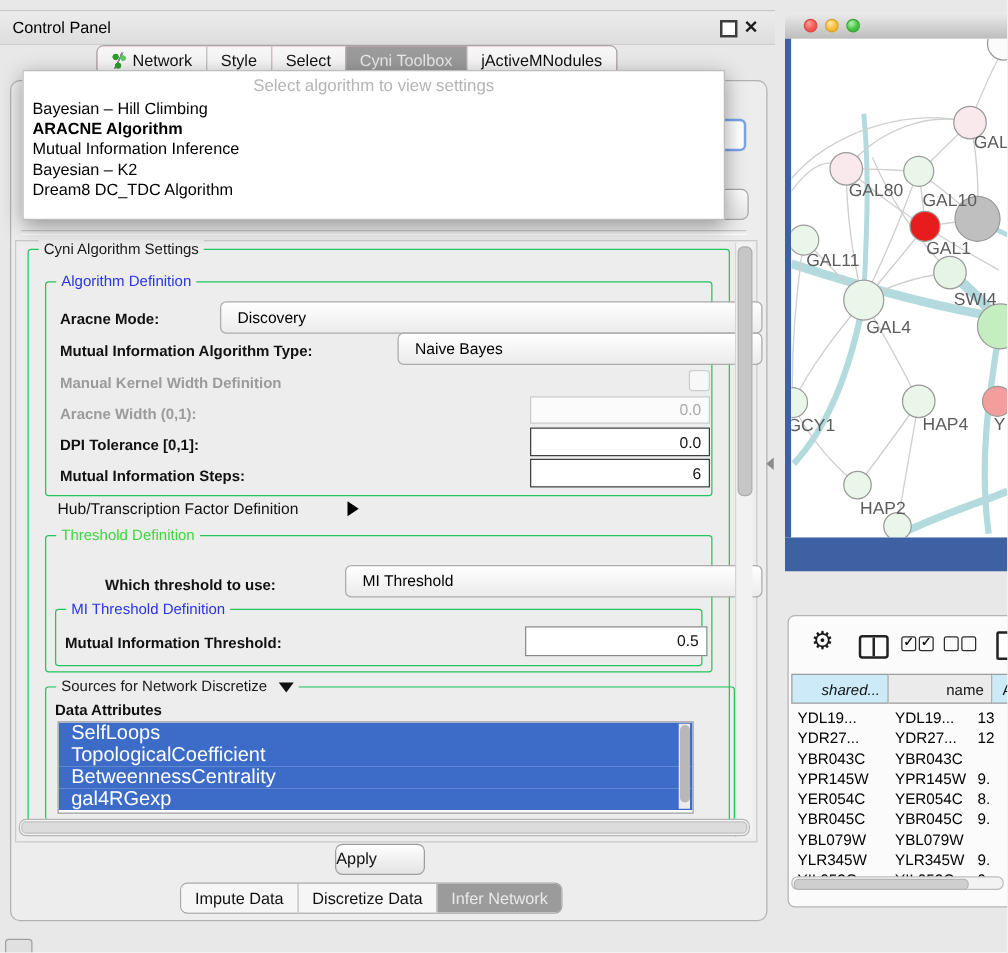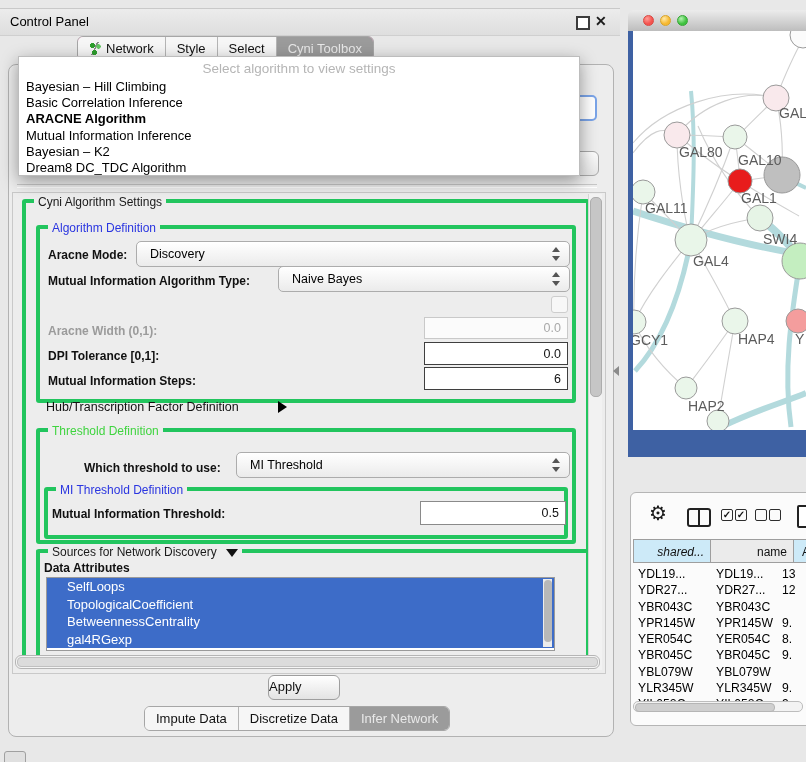--- a/index.html
+++ b/index.html
@@ -30,31 +30,31 @@
 
   .frag-blue{position:absolute;left:572px;top:94px;width:20px;height:22px;background:#fff;
     border:2px solid #7aa4e8;border-radius:5px;}
   .frag-gray{position:absolute;left:570px;top:150px;width:26px;height:23px;
     background:linear-gradient(#fcfcfc,#e6e6e6);border:1px solid #a8a8a8;border-radius:6px;}
   .etched{position:absolute;left:16px;top:183px;width:580px;height:2px;
     border-top:1px solid #c6c6c6;border-bottom:1px solid #fdfdfd;}
 
   .viewport{position:absolute;left:12px;top:192px;width:592px;height:480px;border:1px solid #c9c9c9;background:#ededed;}
 
-  .group{position:absolute;border:4px solid #22c55e;border-radius:3px;}
+  .group{position:absolute;border:1px solid #22c55e;border-radius:3px;}
   .group-title{position:absolute;top:-8px;left:8px;background:#ededed;padding:0 4px;font-size:12px;color:#1a1a1a;white-space:nowrap;}
   .gt-blue{color:#2a35e0;}
   .gt-green{color:#3fd43f;}
 
   .lbl{position:absolute;font-size:12px;font-weight:bold;color:#111;white-space:nowrap;}
   .lbl.dis{color:#9b9b9b;}
   .plain{font-weight:normal;font-size:12.5px;}
 
   .combo{position:absolute;height:24px;border:1px solid #acacac;border-radius:5px;
-    background:linear-gradient(#ffffff,#ebebeb);box-shadow:inset 0 1px 0 #fff;}
+    background:linear-gradient(#ffffff,#ebebeb);box-shadow:inset 0 1px 0 #fff;margin-left:40px;}
   .combo .val{position:absolute;left:13px;top:5px;font-size:12.5px;color:#000;}
   .combo .arrows{position:absolute;right:9px;top:4px;width:8px;height:16px;}
   .arr-up{position:absolute;top:1px;left:0;width:0;height:0;
     border-left:4px solid transparent;border-right:4px solid transparent;border-bottom:5px solid #555;}
   .arr-dn{position:absolute;bottom:1px;left:0;width:0;height:0;
     border-left:4px solid transparent;border-right:4px solid transparent;border-top:5px solid #555;}
 
   .field{position:absolute;background:#fff;border:1.5px solid #3f3f3f;
     font-size:12.5px;text-align:center;box-sizing:border-box;}
   .field .fv{position:absolute;right:6px;top:50%;transform:translateY(-50%);}
@@ -62,21 +62,21 @@
 
   .chk{position:absolute;width:15px;height:15px;border:1px solid #cdcdcd;border-radius:3px;background:#f7f7f7;}
 
   .tri-right{display:inline-block;width:0;height:0;border-top:6px solid transparent;
     border-bottom:6px solid transparent;border-left:9px solid #000;}
   .tri-down{display:inline-block;width:0;height:0;border-left:6px solid transparent;
     border-right:6px solid transparent;border-top:8px solid #111;}
 
   .attr-list{position:absolute;left:46px;top:577px;width:507px;height:72px;background:#fff;
     border:1px solid #9a9a9a;overflow:hidden;}
-  .attr-item{height:17.5px;line-height:17.5px;background:#3d6cc8;color:#fff;font-size:13px;padding-left:20px;}
+  .attr-item{height:17.5px;line-height:17.5px;background:#3d6cc8;color:#fff;font-size:16px;padding-left:10px;}
   .list-vscroll{position:absolute;left:543px;top:579px;width:9px;height:68px;background:#ececec;}
   .list-thumb{position:absolute;left:0.5px;top:1px;width:8px;height:62px;background:#b8b8b8;border-radius:4px;}
 
   .vscroll{position:absolute;left:588px;top:194px;width:13px;height:476px;background:#f2f2f2;border-left:1px solid #d5d5d5;}
   .vthumb{position:absolute;left:1px;top:3px;width:10px;height:198px;background:#c6c6c6;border:1px solid #adadad;border-radius:5px;}
   .hscroll{position:absolute;left:15px;top:655px;width:583px;height:12px;background:#f5f5f5;
     border:1px solid #b5b5b5;border-radius:6px;}
   .hthumb{position:absolute;left:1px;top:1px;width:579px;height:8px;background:#dcdcdc;border:1px solid #c0c0c0;border-radius:4px;}
 
   .apply-btn{position:absolute;left:268px;top:675px;width:70px;height:23px;border:1px solid #9e9e9e;
@@ -151,20 +151,23 @@
       </div>
       <div class="tab">
         <span>Style</span>
       </div>
       <div class="tab">
         <span>Select</span>
       </div>
       <div class="tab sel">
         <span>Cyni Toolbox</span>
       </div>
+      <div class="tab">
+        <span>jActiveMNodules</span>
+      </div>
     </div>
 
   <div class="cp-body">
     <div class="frag-blue" style="left:564px;top:30px;"></div>
     <div class="frag-gray" style="left:562px;top:86px;"></div>
     <div class="etched" style="left:8px;top:119px;"></div>
   </div>
 
   <div class="viewport"></div>
 
@@ -187,20 +190,21 @@
 
   <span class="lbl" style="left:48px;top:274px;">Mutual Information Algorithm Type:</span>
   <div class="combo" style="left:278px;top:266px;width:290px;">
     <span class="val">Naive Bayes</span>
     <span class="arrows">
         <span class="arr-up"></span>
         <span class="arr-dn"></span>
       </span>
   </div>
 
+  <span class="lbl dis" style="left:48px;top:299px;">Manual Kernel Width Definition</span>
   <span class="chk" style="left:551px;top:296px;"></span>
 
   <span class="lbl dis" style="left:48px;top:324px;">Aracne Width (0,1):</span>
   <div class="field dis" style="left:424px;top:317px;width:144px;height:22px;">
     <span class="fv">0.0</span>
   </div>
 
   <span class="lbl" style="left:48px;top:349px;">DPI Tolerance [0,1]:</span>
   <div class="field" style="left:424px;top:342px;width:144px;height:23px;">
     <span class="fv">0.0</span>
@@ -230,21 +234,21 @@
   <div class="group" style="left:44px;top:487px;width:516px;height:44px;">
     <span class="group-title gt-blue">MI Threshold Definition</span>
   </div>
   <span class="lbl" style="left:52px;top:507px;">Mutual Information Threshold:</span>
   <div class="field" style="left:420px;top:501px;width:146px;height:24px;border-width:1px;border-color:#8a8a8a;">
     <span class="fv">0.5</span>
   </div>
 
   <div class="group" style="left:36px;top:549px;width:550px;height:106px;border-bottom:none;">
     <span class="group-title">
-      <span>Sources for Network Discovery</span>
+      <span>Sources for Network Discretize</span>
       <span class="tri-down" style="margin-left:6px;position:relative;top:1px;"></span>
     </span>
   </div>
   <span class="lbl" style="left:44px;top:561px;">Data Attributes</span>
   <div class="attr-list" id="attr-list">
       <div class="attr-item">SelfLoops</div>
       <div class="attr-item">TopologicalCoefficient</div>
       <div class="attr-item">BetweennessCentrality</div>
       <div class="attr-item">gal4RGexp</div>
     </div>
@@ -264,21 +268,20 @@
   <div class="cp-bottom-tabs" id="cp-bottom-tabs">
       <div class="tab">Impute Data</div>
       <div class="tab">Discretize Data</div>
       <div class="tab sel">Infer Network</div>
     </div>
 
   <div class="algo-overlay">
     <div class="algo-ph">Select algorithm to view settings</div>
     <div class="algo-items" id="algo-items">
         <div class="algo-item">Bayesian – Hill Climbing</div>
-        <div class="algo-item">Basic Correlation Inference</div>
         <div class="algo-item b">ARACNE Algorithm</div>
         <div class="algo-item">Mutual Information Inference</div>
         <div class="algo-item">Bayesian – K2</div>
         <div class="algo-item">Dream8 DC_TDC Algorithm</div>
       </div>
   </div>
 
   <div class="net-titlebar">
     <span class="tl red"></span>
     <span class="tl yel"></span>

